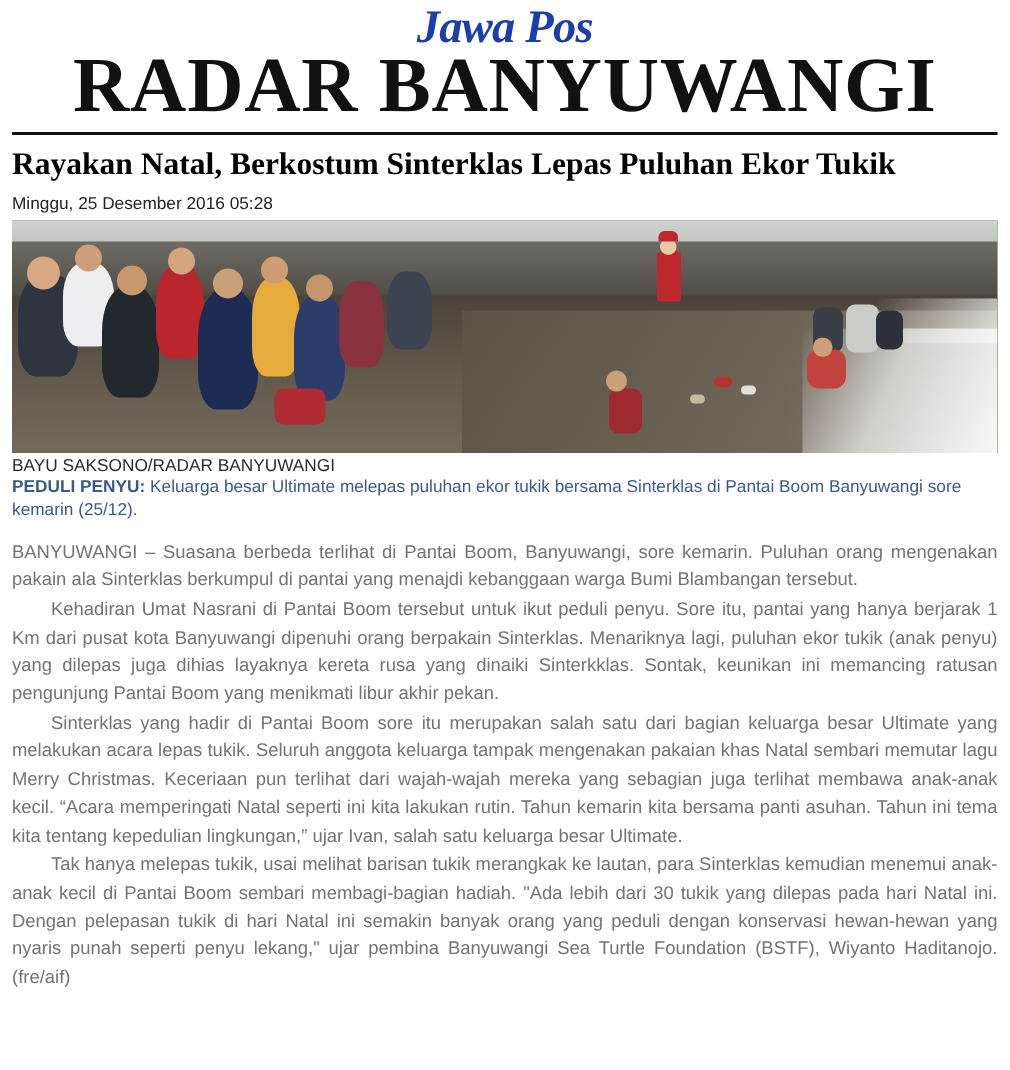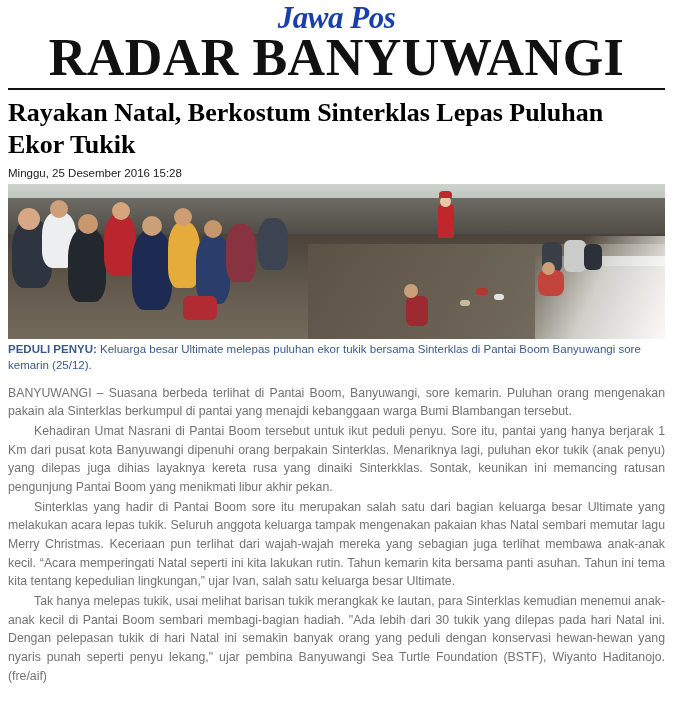--- a/index.html
+++ b/index.html
@@ -63,21 +63,21 @@
   }
   .masthead-rule {
     border-top: 2px solid #111;
     margin: 4px 0 0 0;
   }
 
   
   .headline {
     font-family: "Liberation Serif", serif;
     font-weight: bold;
-    font-size: 26px;
+    font-size: 21px;
     line-height: 1.22;
     margin: 7px 0 0 0;
     color: #000;
   }
   .timestamp {
     font-family: "Liberation Sans", sans-serif;
     font-size: 11.5px;
     color: #222;
     margin: 7px 0 5px 0;
   }
@@ -174,21 +174,21 @@
 
   <div class="masthead">
     <div class="jawapos">Jawa Pos</div>
     <div class="radar-line">
       <span class="radar">RADAR BANYUWANGI</span>
     </div>
     <div class="masthead-rule"></div>
   </div>
 
   <h1 class="headline">Rayakan Natal, Berkostum Sinterklas Lepas Puluhan Ekor Tukik</h1>
-  <div class="timestamp">Minggu, 25 Desember 2016 15:28</div>
+  <div class="timestamp">Minggu, 25 Desember 2016 05:28</div>
 
   <div class="photo-wrap">
     <div class="ph sky"></div>
     <div class="ph crowd-band"></div>
     <div class="ph sand"></div>
     <div class="ph sand-wet"></div>
     <div class="ph surf2"></div>
     <div class="ph surf"></div>
 
     <div class="p" style="left:4px;  top:36px; width:40px; height:68px; background:#2f3540;"></div>
@@ -220,20 +220,21 @@
     <div class="p" style="left:556px;top:56px; width:22px; height:32px; background:#c9ccc8; border-radius:6px;"></div>
     <div class="p" style="left:576px;top:60px; width:18px; height:26px; background:#2c3038; border-radius:6px;"></div>
 
     <div class="p" style="left:530px;top:86px; width:26px; height:26px; background:#c3433d; border-radius:8px;"></div>
     <div class="p" style="left:534px;top:78px; width:13px; height:13px; background:#cfa077; border-radius:50%;"></div>
 
     <div class="p" style="left:468px;top:104px; width:12px; height:7px; background:#b3362f; border-radius:3px;"></div>
     <div class="p" style="left:486px;top:110px; width:10px; height:6px; background:#e0e2dd; border-radius:3px;"></div>
     <div class="p" style="left:452px;top:116px; width:10px; height:6px; background:#c7b99b; border-radius:3px;"></div>
   </div>
+  <div class="photo-caption-credit">BAYU SAKSONO/RADAR BANYUWANGI</div>
   <div class="photo-caption">
     <b>PEDULI PENYU:</b>
     <span>Keluarga besar Ultimate melepas puluhan ekor tukik bersama Sinterklas di Pantai Boom Banyuwangi sore kemarin (25/12).</span>
   </div>
 
   <div class="body-copy">
     <p>BANYUWANGI – Suasana berbeda terlihat di Pantai Boom, Banyuwangi, sore kemarin. Puluhan orang mengenakan pakain ala Sinterklas berkumpul di pantai yang menajdi kebanggaan warga Bumi Blambangan tersebut.</p>
     <p class="indent gap">Kehadiran Umat Nasrani di Pantai Boom tersebut untuk ikut peduli penyu. Sore itu, pantai yang hanya berjarak 1 Km dari pusat kota Banyuwangi dipenuhi orang berpakain Sinterklas. Menariknya lagi, puluhan ekor tukik (anak penyu) yang dilepas juga dihias layaknya kereta rusa yang dinaiki Sinterkklas. Sontak, keunikan ini memancing ratusan pengunjung Pantai Boom yang menikmati libur akhir pekan.</p>
     <p class="indent gap">Sinterklas yang hadir di Pantai Boom sore itu   merupakan salah satu dari bagian keluarga besar Ultimate yang melakukan acara lepas tukik. Seluruh anggota keluarga tampak mengenakan pakaian khas Natal sembari memutar lagu Merry Christmas.      Keceriaan pun terlihat dari wajah-wajah mereka yang sebagian juga terlihat membawa anak-anak kecil. “Acara memperingati Natal seperti ini kita lakukan rutin. Tahun kemarin kita bersama panti asuhan. Tahun ini tema kita tentang kepedulian lingkungan,” ujar Ivan, salah satu keluarga besar Ultimate.</p>
     <p class="indent gap">Tak hanya melepas tukik, usai melihat barisan tukik merangkak ke lautan, para Sinterklas kemudian menemui anak-anak kecil di Pantai Boom sembari  membagi-bagian hadiah. "Ada lebih dari 30 tukik yang dilepas pada hari Natal ini. Dengan pelepasan tukik di hari Natal ini semakin banyak orang yang peduli dengan konservasi hewan-hewan yang nyaris punah seperti penyu lekang," ujar pembina Banyuwangi Sea Turtle Foundation (BSTF), Wiyanto Haditanojo. (fre/aif)</p>

